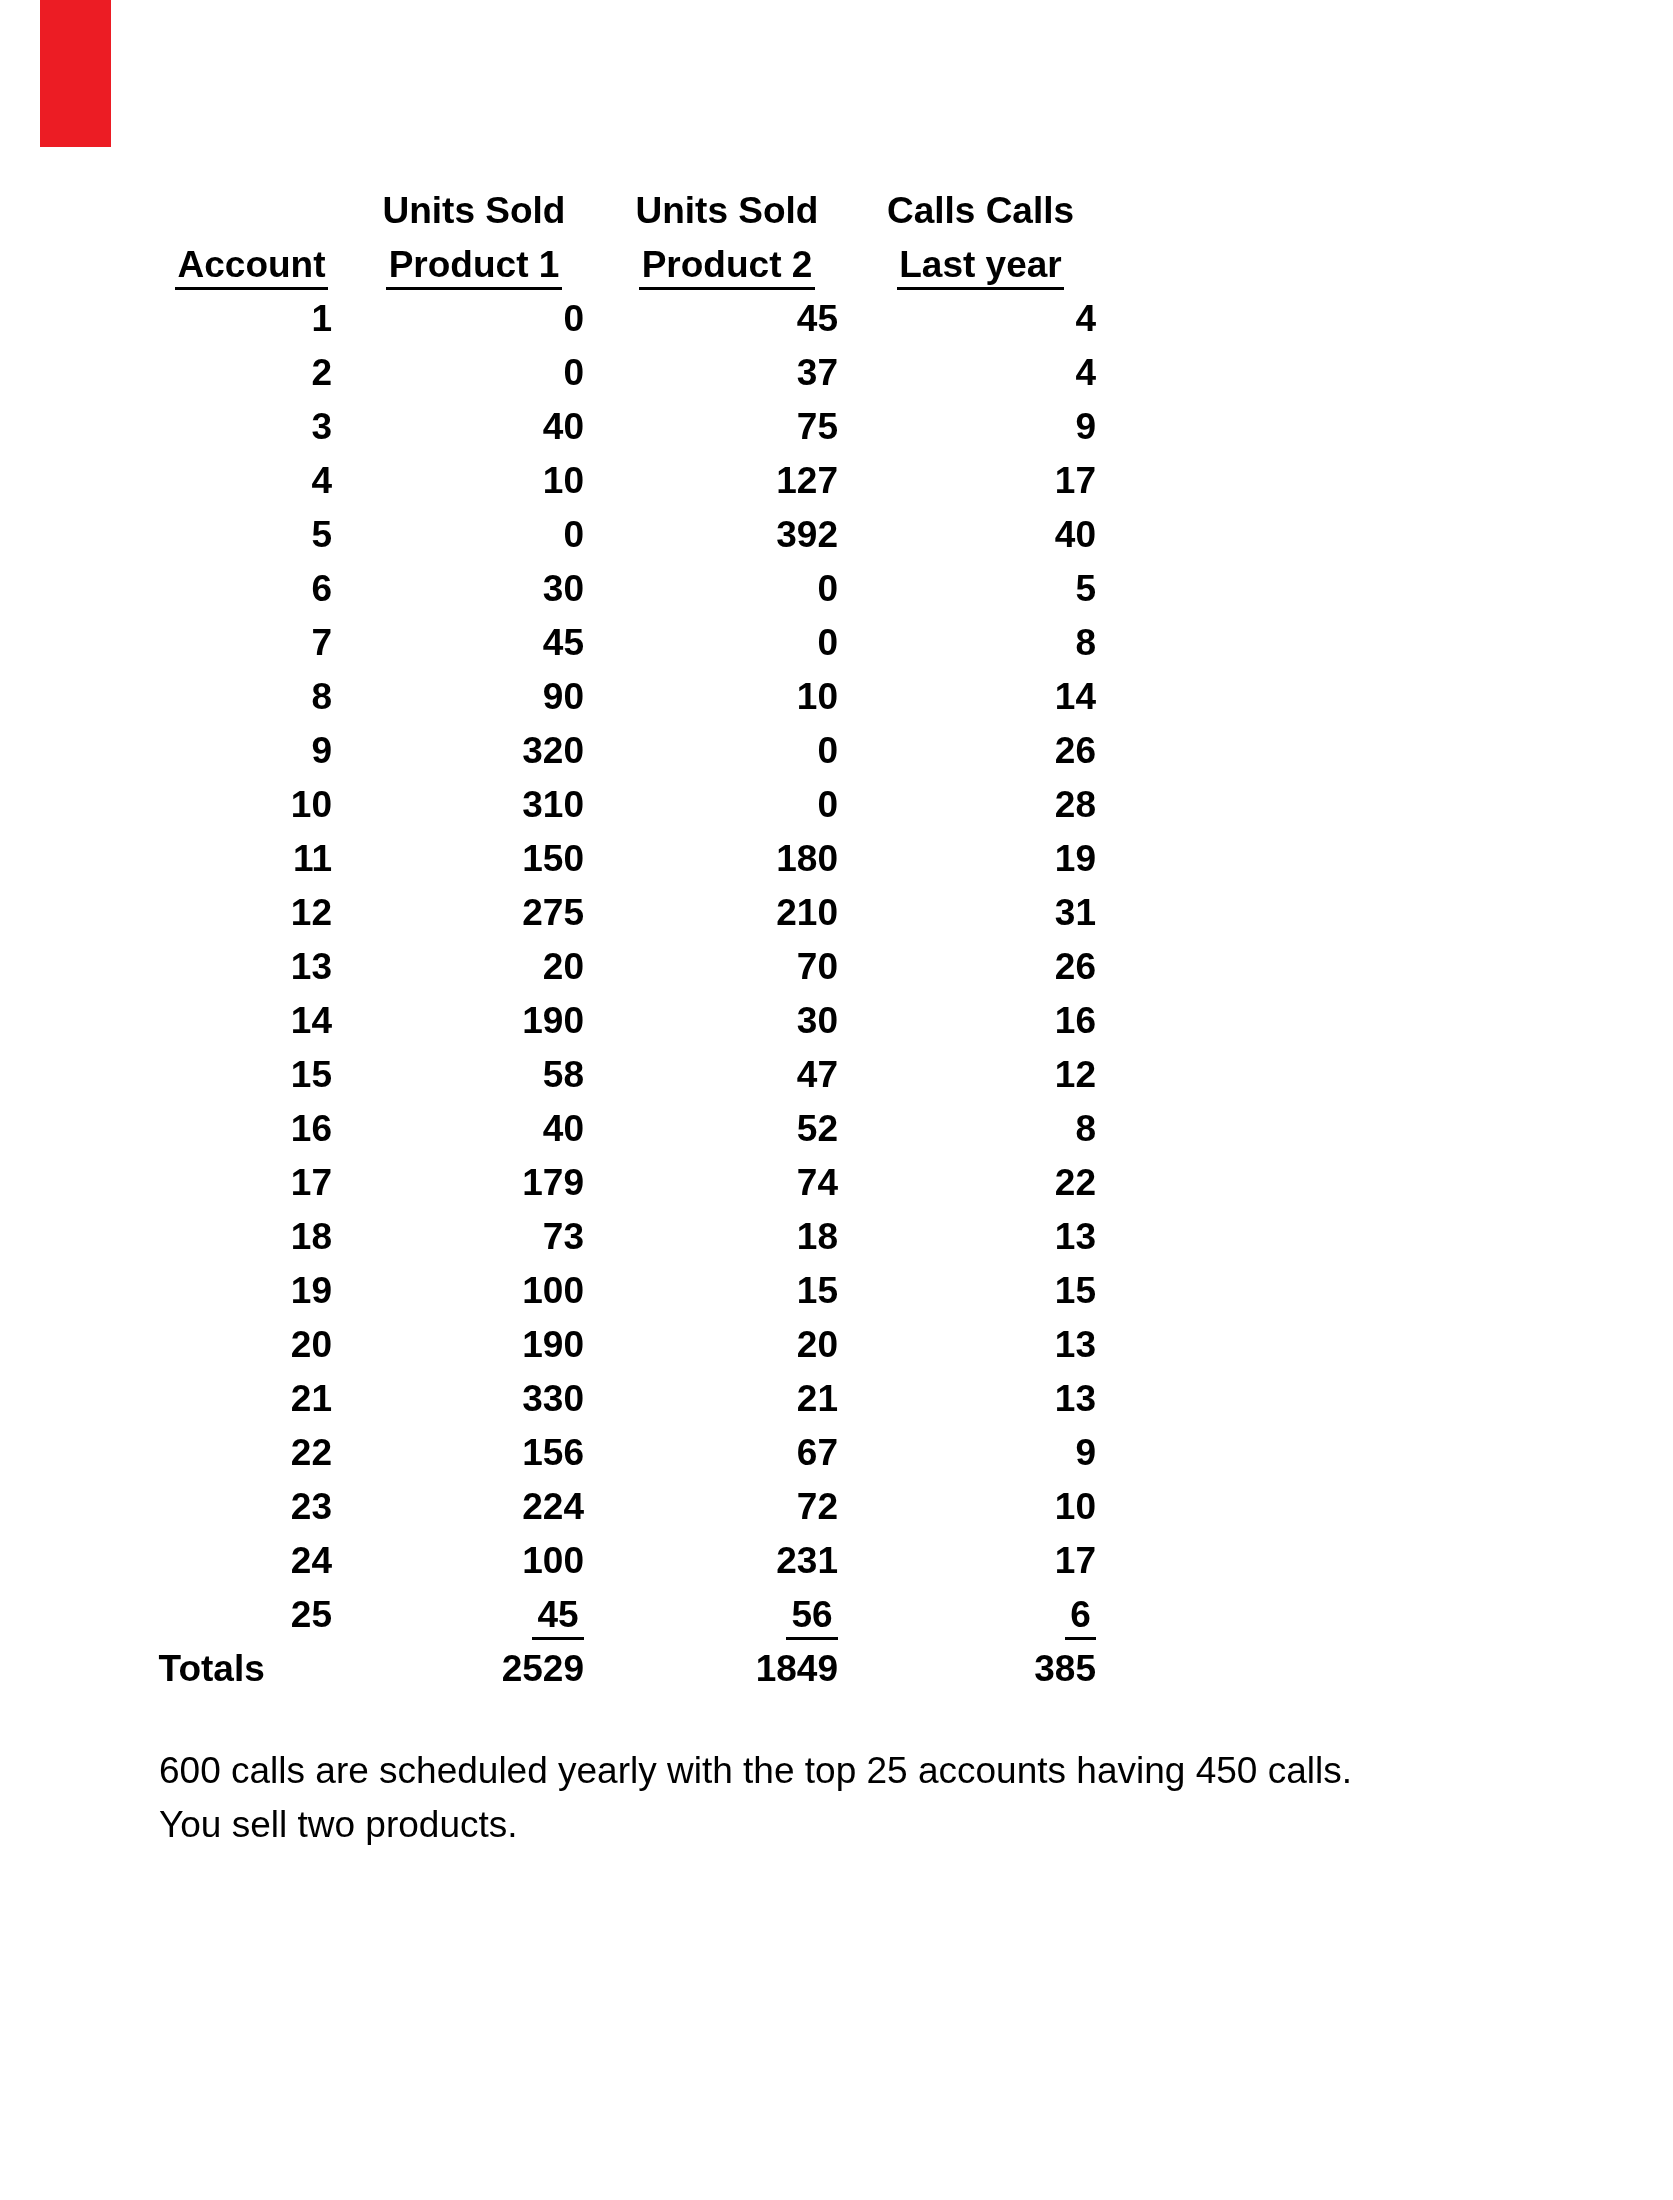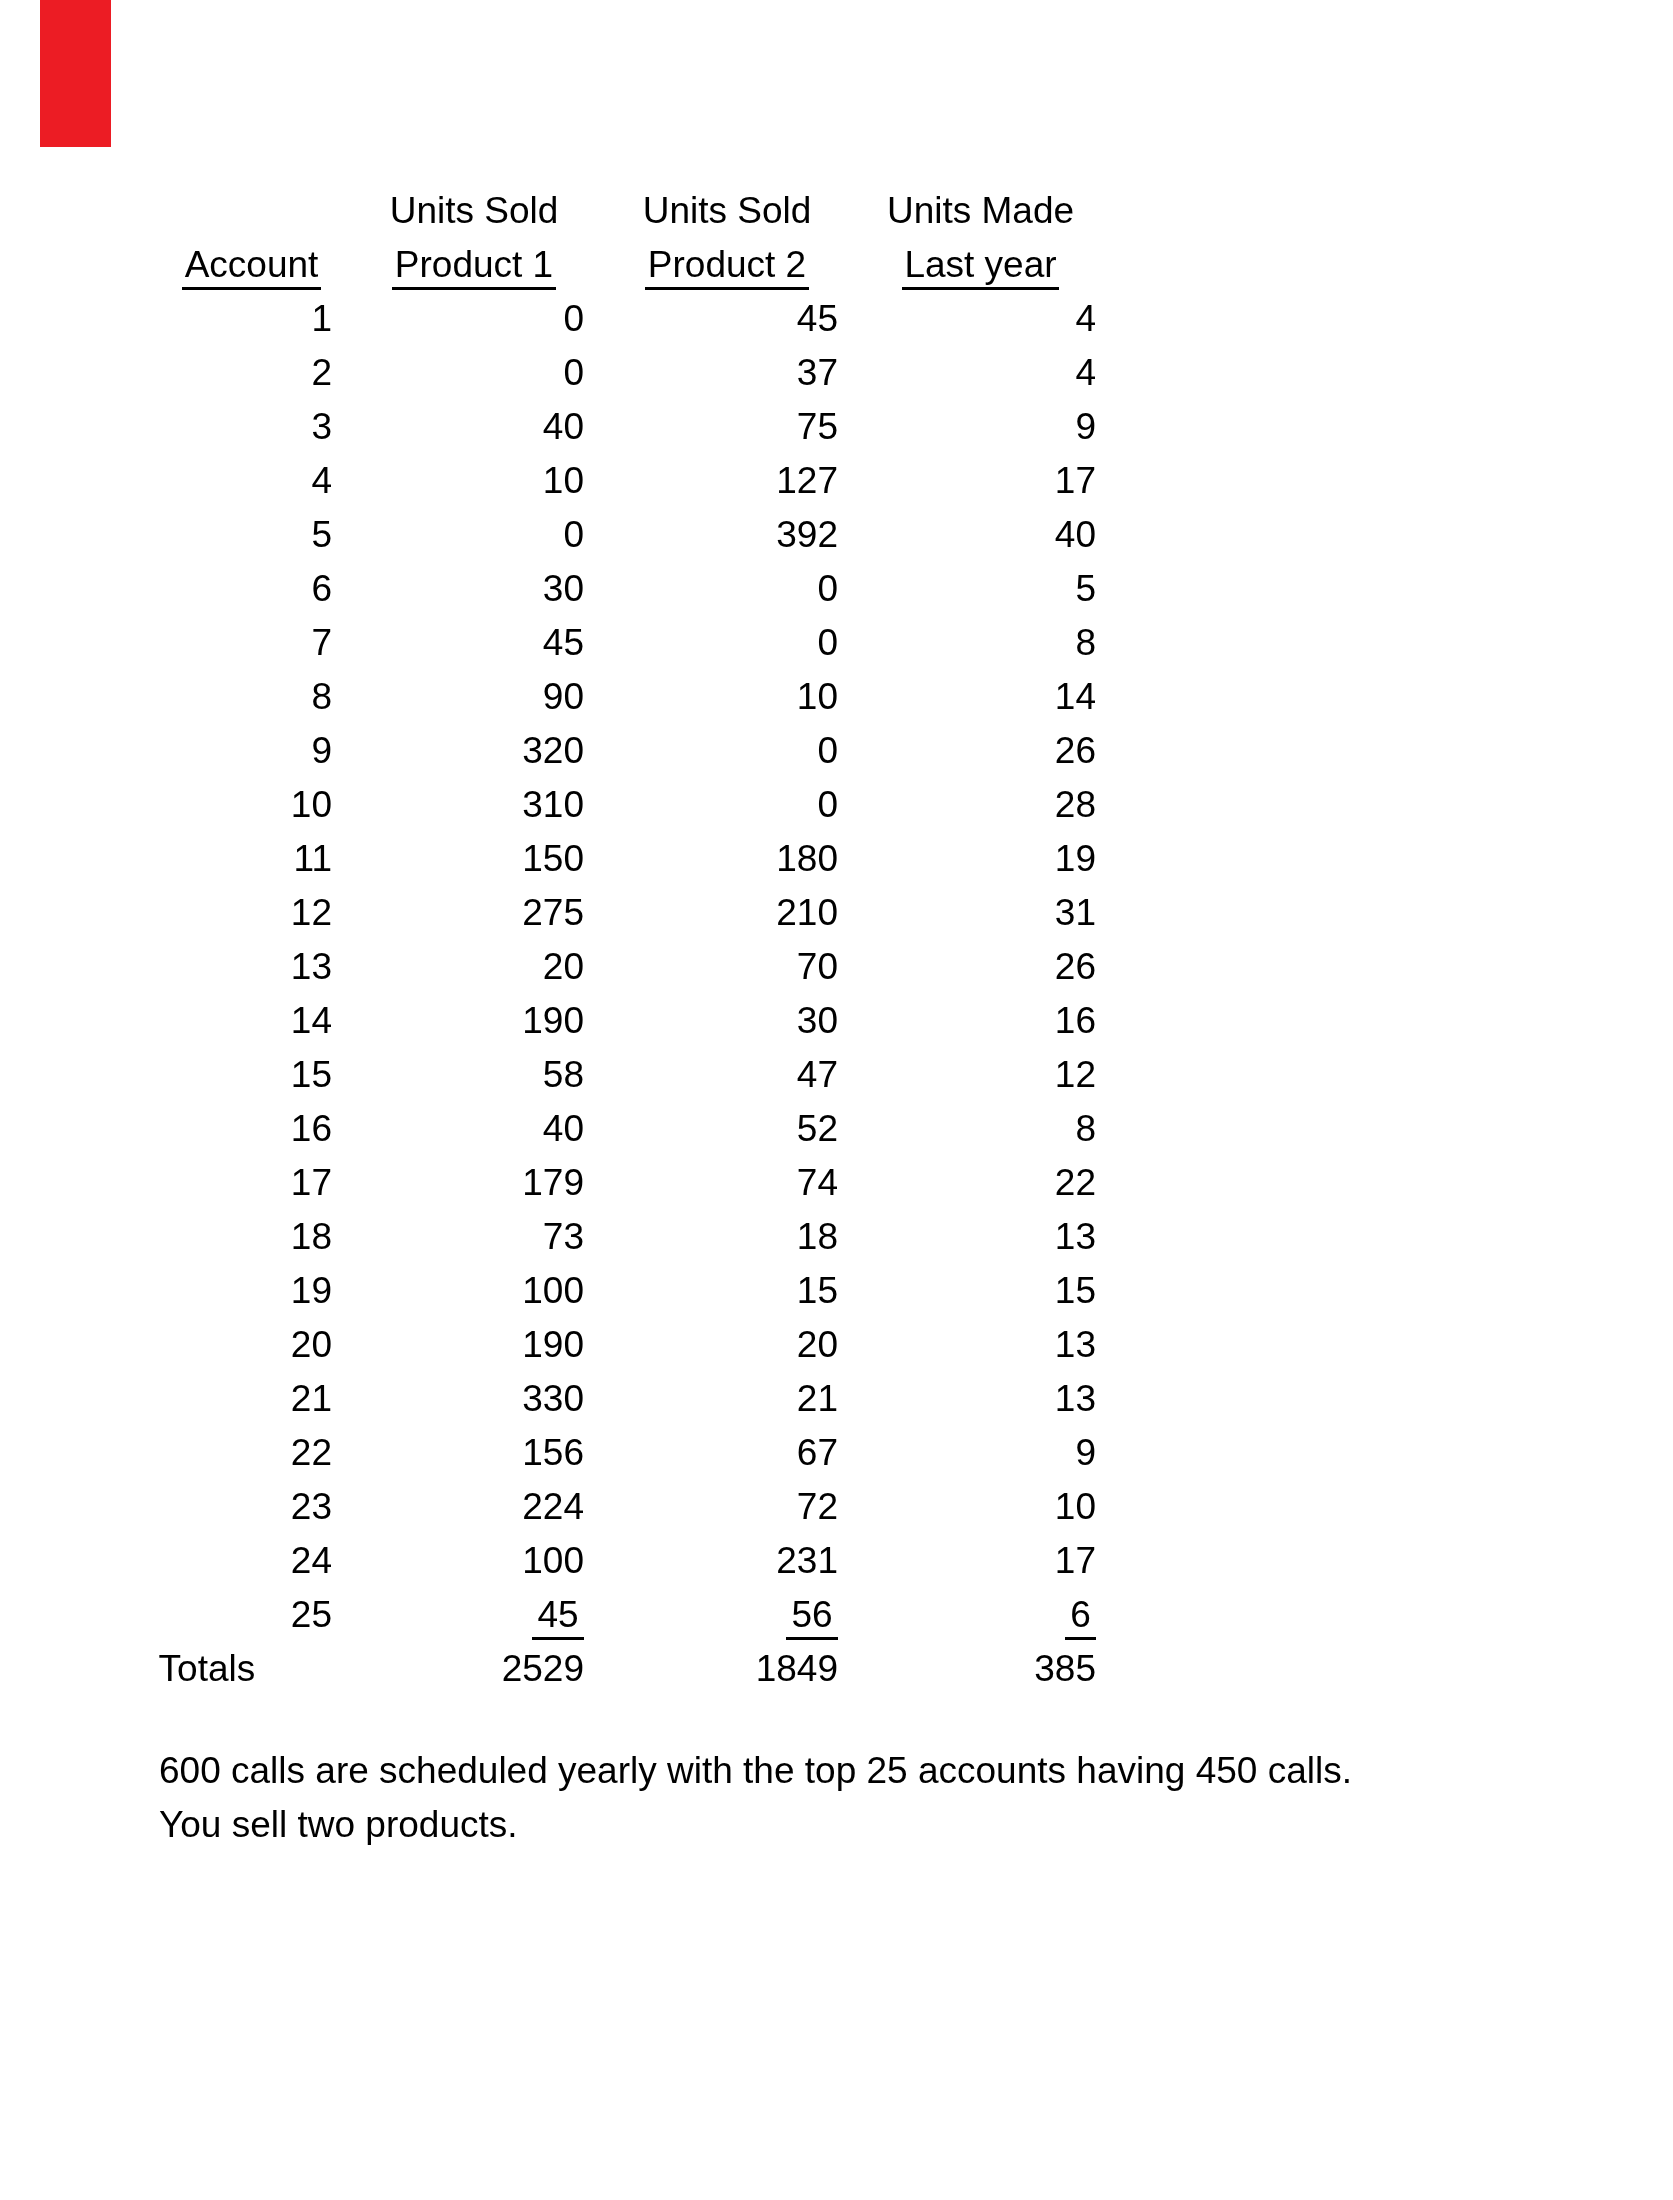--- a/index.html
+++ b/index.html
@@ -9,21 +9,21 @@
     font-family:"Liberation Sans", sans-serif;
     font-size:37px; color:#000000;
   }
   .red-marker {
     position:absolute; left:40px; top:0; width:71px; height:147px;
     background:#ec1c24;
   }
   .data-table { position:absolute; left:139px; top:184px; width:957px; }
   .trow {
     display:grid; grid-template-columns:225px 220px 254px 258px;
-    height:54px; line-height:54px;
+    height:54px; line-height:54px;font-weight:bold;
   }
   .cell { white-space:nowrap; }
   .num { text-align:right; }
   .c1.num { padding-right:32px; }
   .hdr { text-align:center; }
   .c3.hdr { padding-left:32px; }
   .c4.hdr { padding-left:27px; }
   .u {
     display:inline-block; line-height:45px;
     border-bottom:3.6px solid #000; padding:0 2.7px;
@@ -45,21 +45,21 @@
 <div class="page">
 
   <div class="red-marker"></div>
 
   <div class="data-table">
 
     <div class="trow">
       <div class="cell c1"></div>
       <div class="cell c2 hdr"><span>Units Sold</span></div>
       <div class="cell c3 hdr"><span>Units Sold</span></div>
-      <div class="cell c4 hdr"><span>Units Made</span></div>
+      <div class="cell c4 hdr"><span>Calls Calls</span></div>
     </div>
 
     <div class="trow">
       <div class="cell c1 hdr"><span class="u">Account</span></div>
       <div class="cell c2 hdr"><span class="u">Product 1</span></div>
       <div class="cell c3 hdr"><span class="u">Product 2</span></div>
       <div class="cell c4 hdr"><span class="u">Last year</span></div>
     </div>
 
     <div id="rows-container">

